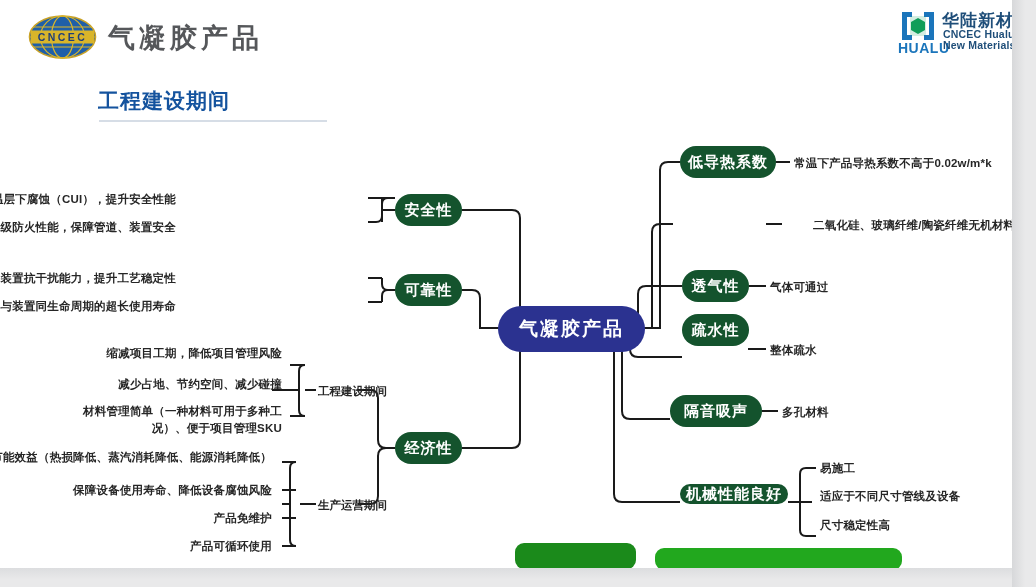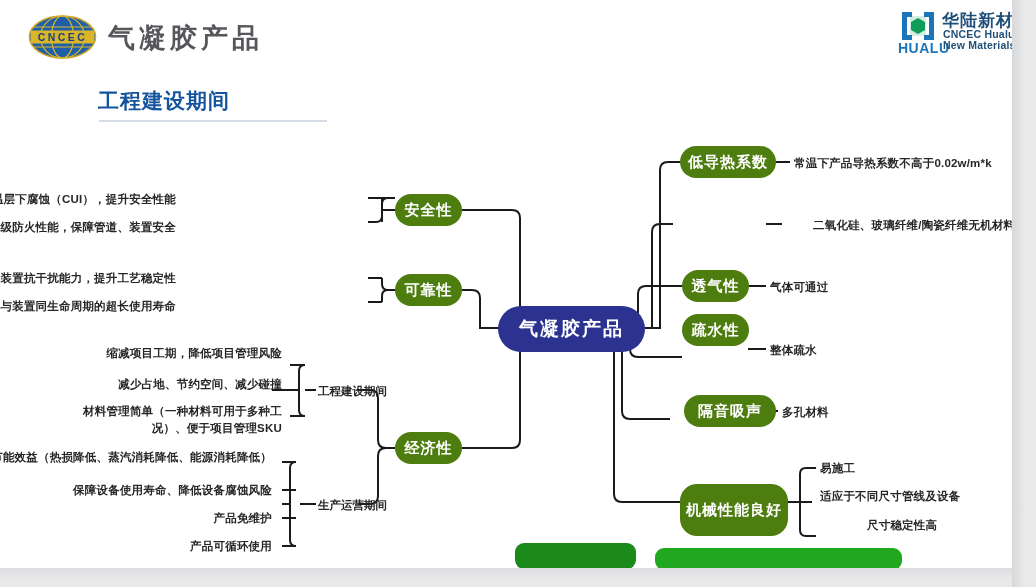--- a/index.html
+++ b/index.html
@@ -49,21 +49,21 @@
 
   
   .canvas{position:absolute;left:0;top:0;width:1012px;height:568px;}
   svg.links{position:absolute;left:0;top:0;width:1012px;height:568px;}
 
   .node{
     position:absolute;display:flex;align-items:center;justify-content:center;
     color:#ffffff;font-weight:bold;border-radius:17px;
     box-sizing:border-box;white-space:nowrap;letter-spacing:1px;
   }
-  .node.green{background:#4d7c0f;font-size:15px;}
+  .node.green{background:#14532d;font-size:15px;}
   .node.center{
     background:#2b3290;font-size:19px;border-radius:30px;letter-spacing:2px;
   }
   .leaf{
     position:absolute;font-size:11.5px;color:#262626;font-weight:bold;
     white-space:nowrap;letter-spacing:.2px;
   }
   .leaf.right{text-align:left;}
   .leaf.left{text-align:right;}
   .leaf.two-line{white-space:normal;line-height:17px;}
@@ -191,31 +191,31 @@
     <div class="leaf left two-line" style="right:730px;top:403px;width:215px;">材料管理简单（一种材料可用于多种工况）、便于项目管理SKU</div>
 
     <div class="leaf left" style="right:740px;top:450px;">节能效益（热损降低、蒸汽消耗降低、能源消耗降低）</div>
     <div class="leaf left" style="right:740px;top:483px;">保障设备使用寿命、降低设备腐蚀风险</div>
     <div class="leaf left" style="right:740px;top:511px;">产品免维护</div>
     <div class="leaf left" style="right:740px;top:539px;">产品可循环使用</div>
 
     <div class="node green" style="left:680px;top:146px;width:96px;height:32px;">低导热系数</div>
     <div class="node green" style="left:682px;top:270px;width:67px;height:32px;">透气性</div>
     <div class="node green" style="left:682px;top:314px;width:67px;height:32px;">疏水性</div>
-    <div class="node green" style="left:670px;top:395px;width:92px;height:32px;margin-left:14px;">隔音吸声</div>
-    <div class="node green" style="left:680px;top:484px;width:108px;height:52px;">机械性能良好</div>
+    <div class="node green" style="left:670px;top:395px;width:92px;height:32px;">隔音吸声</div>
+    <div class="node green" style="left:680px;top:484px;width:108px;height:20px;">机械性能良好</div>
 
     <div class="leaf right" style="left:794px;top:156px;">常温下产品导热系数不高于0.02w/m*k</div>
     <div class="leaf right" style="left:786px;top:218px;margin-left:27px;">二氧化硅、玻璃纤维/陶瓷纤维无机材料</div>
     <div class="leaf right" style="left:770px;top:280px;">气体可通过</div>
     <div class="leaf right" style="left:770px;top:343px;">整体疏水</div>
     <div class="leaf right" style="left:782px;top:405px;">多孔材料</div>
     <div class="leaf right" style="left:820px;top:461px;">易施工</div>
     <div class="leaf right" style="left:820px;top:489px;">适应于不同尺寸管线及设备</div>
-    <div class="leaf right" style="left:867px;top:518px;">尺寸稳定性高</div>
+    <div class="leaf right" style="left:820px;top:518px;">尺寸稳定性高</div>
 
     <div class="deco" style="left:515px;top:543px;width:121px;height:26px;background:#1b8a1b;"></div>
     <div class="deco" style="left:655px;top:548px;width:247px;height:22px;background:#22a81e;"></div>
 
   </div>
 </div>
 
 <div class="gutter-right"></div>
 <div class="gutter-bottom"></div>
 

